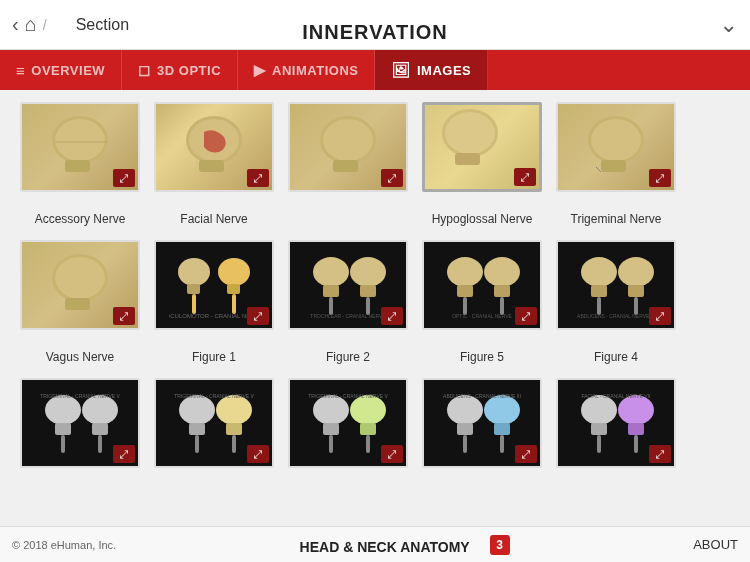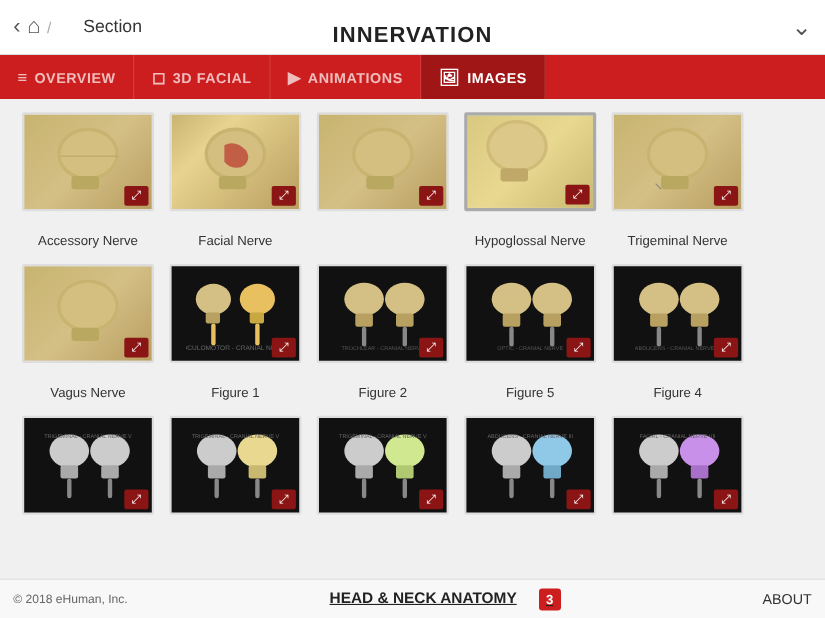--- a/index.html
+++ b/index.html
@@ -155,23 +155,22 @@
     }
     .footer-copy {
       font-size: 11px;
       color: #666;
     }
     .footer-title {
       font-size: 14px;
       font-weight: 600;
       color: #222;
       display: flex;
-      align-items: flex-start;
+      align-items: flex-end;
       gap: 20px;
-      text-decoration: underline;
     }
     .footer-badge {
       background: #cc1e1e;
       color: #fff;
       font-size: 12px;
       font-weight: 700;
       width: 20px;
       height: 20px;
       border-radius: 3px;
       display: inline-flex;
@@ -213,21 +212,21 @@
   <div class="header-dropdown">⌄</div>
 </div>
 
 <div class="tab-bar">
   <div class="tab">
     <span class="tab-icon">≡</span>
     <span>OVERVIEW</span>
   </div>
   <div class="tab">
     <span class="tab-icon">◻</span>
-    <span>3D FACIAL</span>
+    <span>3D OPTIC</span>
   </div>
   <div class="tab">
     <span class="tab-icon">▶</span>
     <span>ANIMATIONS</span>
   </div>
   <div class="tab active">
     <span class="tab-icon">🖼</span>
     <span>IMAGES</span>
   </div>
 </div>

